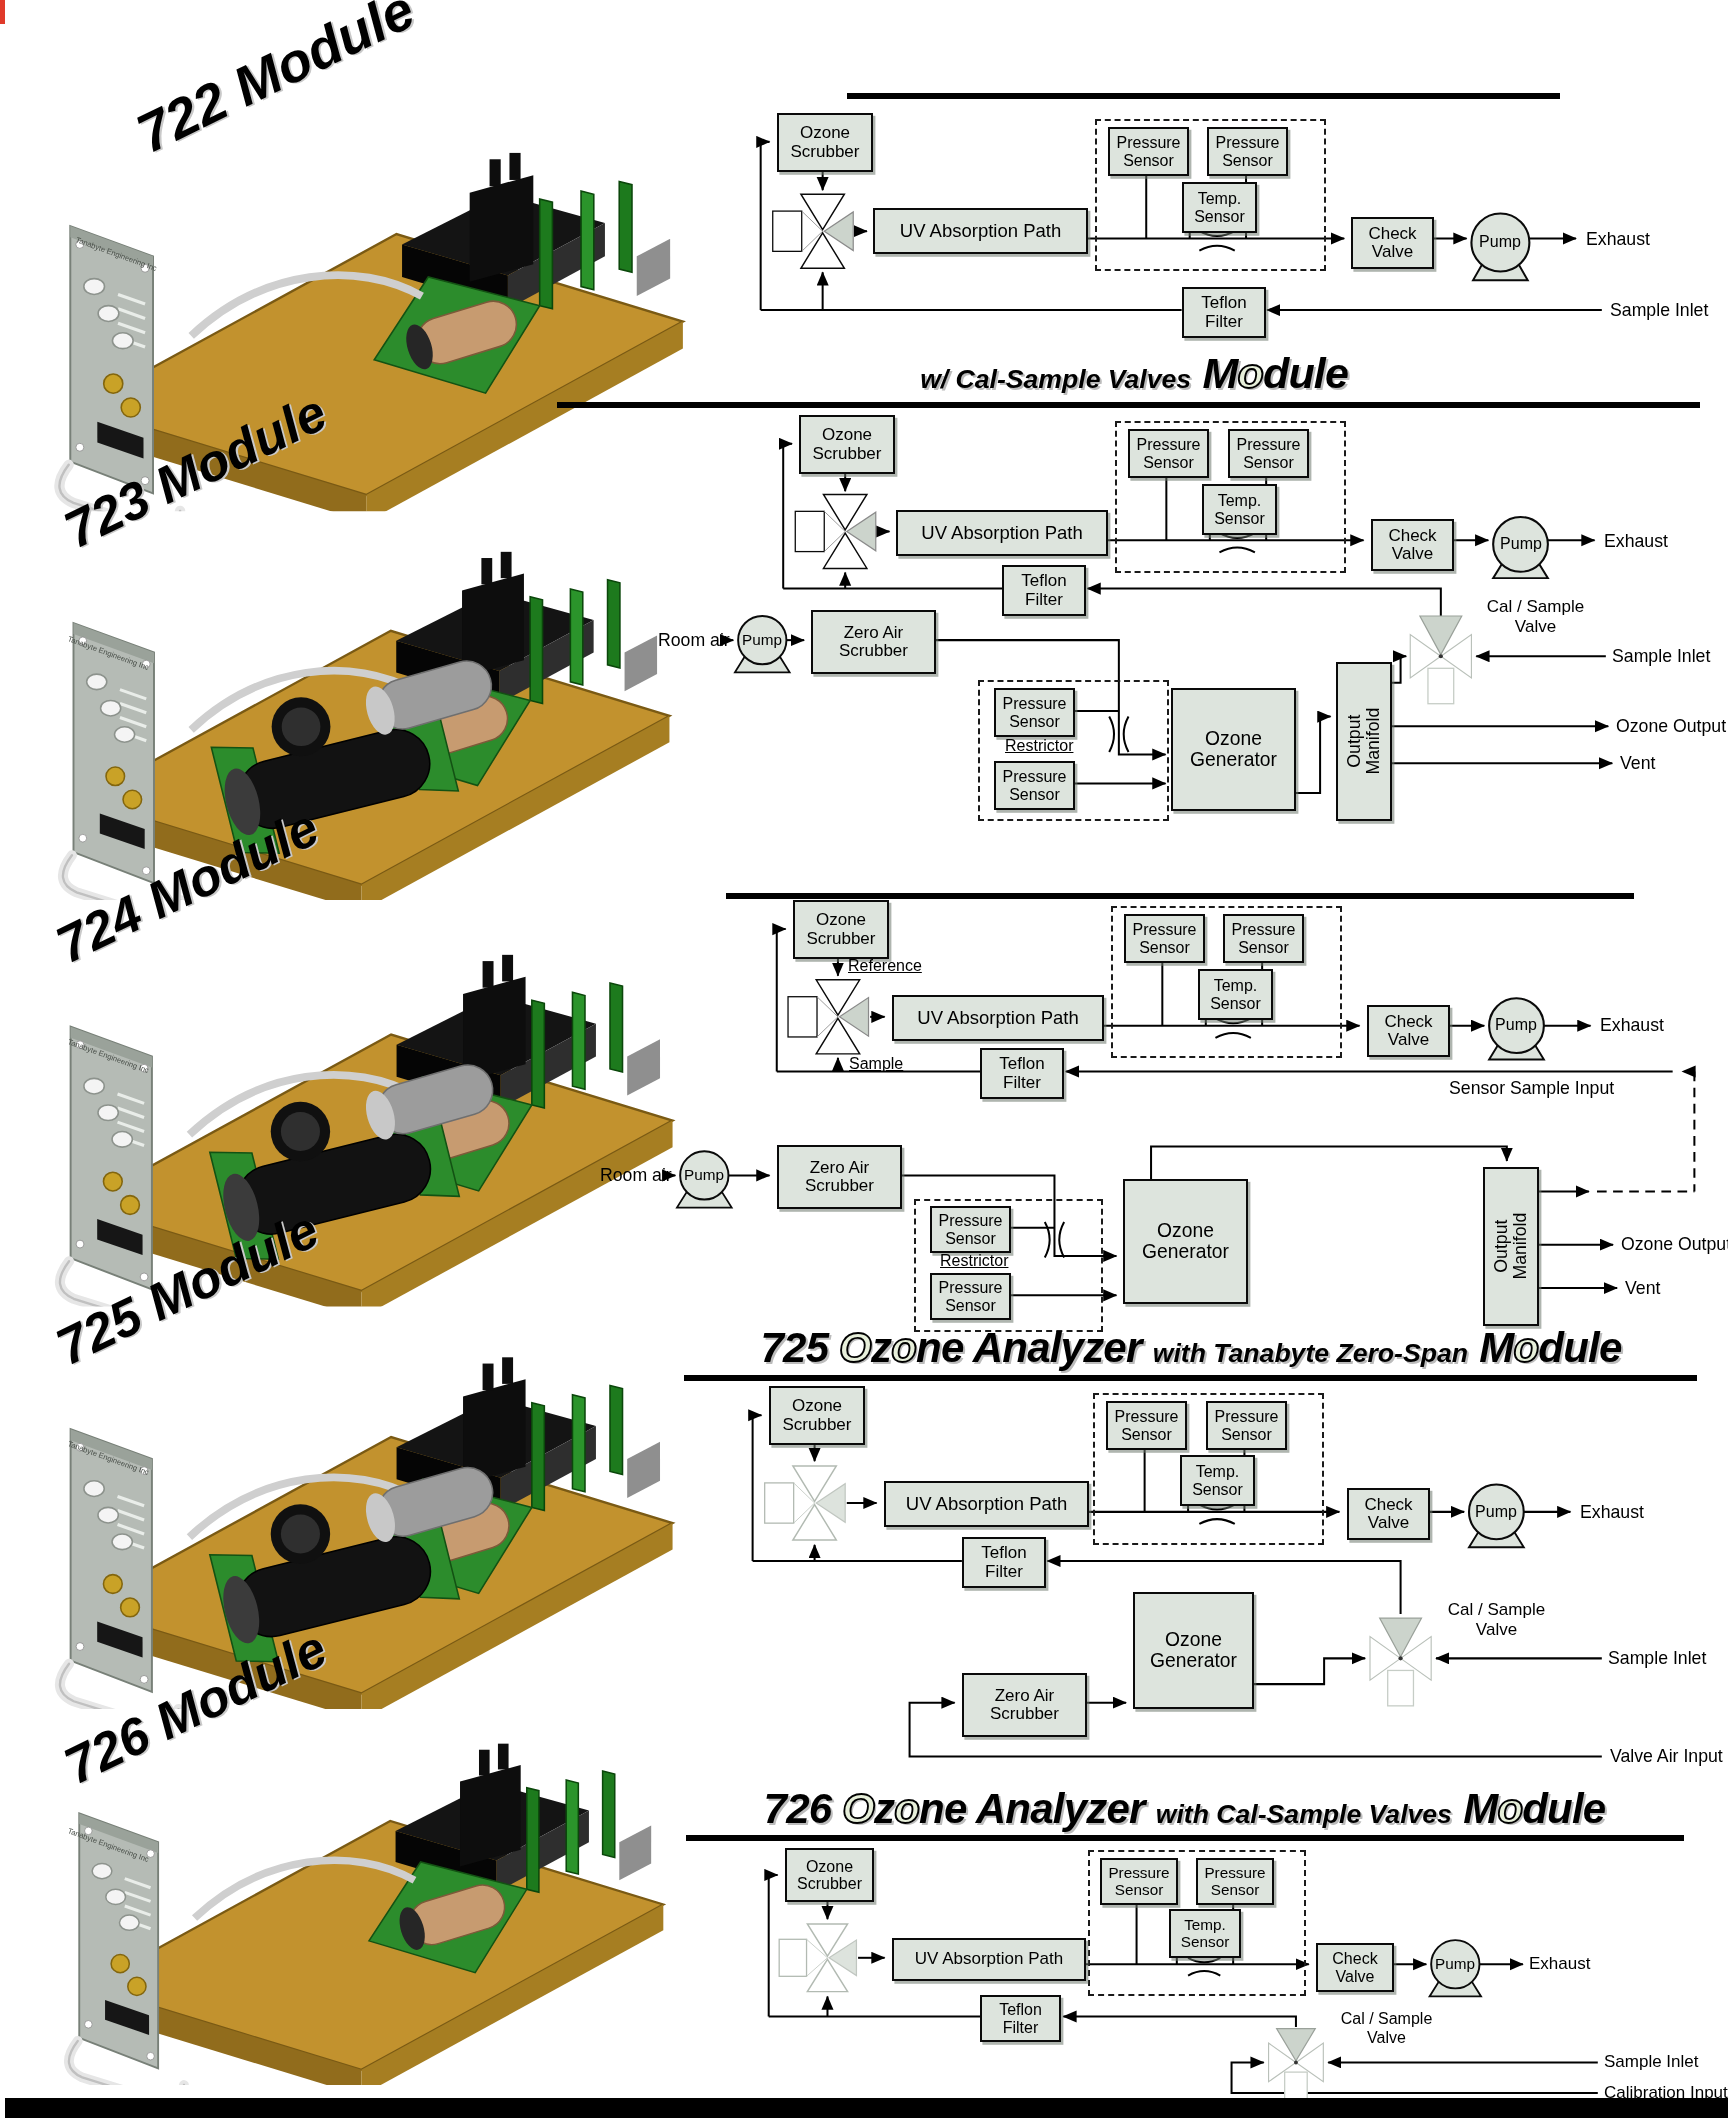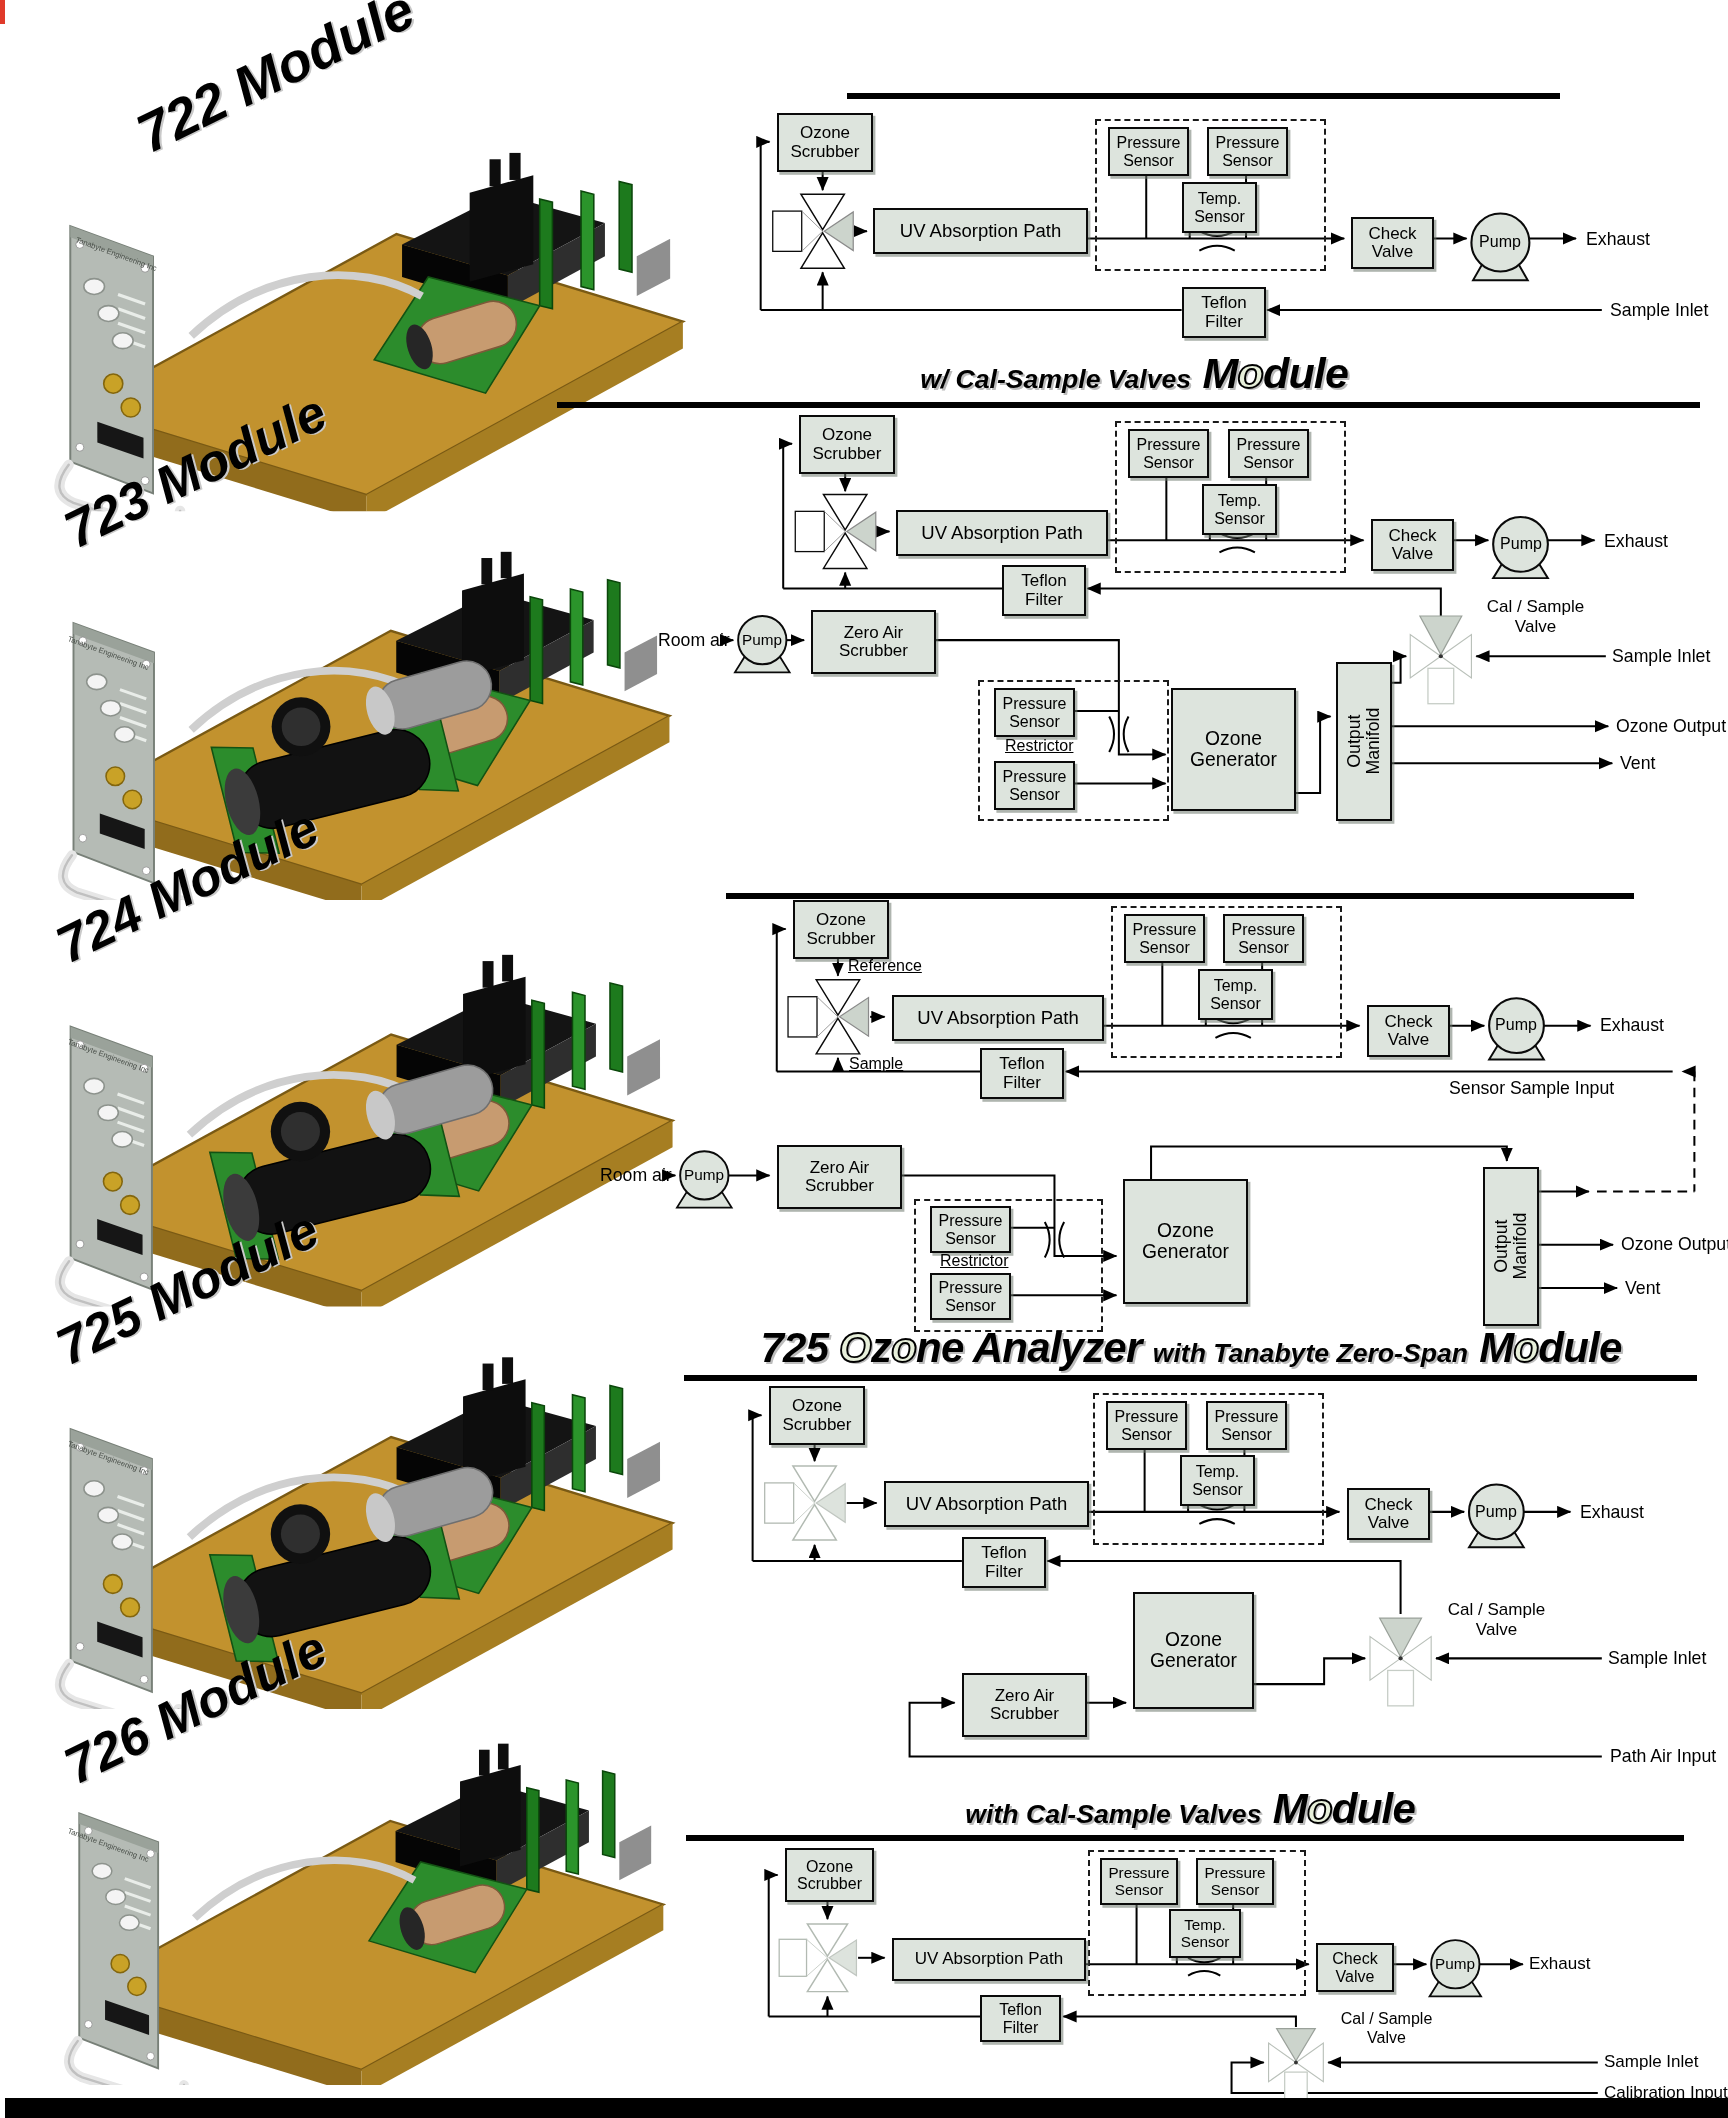--- a/index.html
+++ b/index.html
@@ -418,23 +418,24 @@
 <div class="box sm" style="left:1206px;top:1401px;width:77px;height:45px;">Pressure Sensor</div>
 <div class="box sm" style="left:1180px;top:1455px;width:71px;height:47px;">Temp. Sensor</div>
 <div class="box" style="left:1347px;top:1488px;width:79px;height:48px;">Check Valve</div>
 <div class="pmp" style="left:1496px;top:1512px;">Pump</div>
 <div class="lab" style="left:1580px;top:1512px;">Exhaust</div>
 <div class="box" style="left:962px;top:1537px;width:80px;height:47px;">Teflon Filter</div>
 <div class="box gen" style="left:1133px;top:1592px;width:117px;height:113px;">Ozone Generator</div>
 <div class="box" style="left:962px;top:1673px;width:121px;height:60px;">Zero Air Scrubber</div>
 <div class="csv" style="left:1436px;top:1600px;">Cal / Sample Valve</div>
 <div class="lab" style="left:1608px;top:1658px;">Sample Inlet</div>
-<div class="lab" style="left:1610px;top:1756px;">Path Air Input</div>
+<div class="lab" style="left:1610px;top:1756px;">Valve Air Input</div>
 
 <div class="title" style="left:684px;top:1785px;width:1001px;">
+  <span class="tbig2">726 <span class="oletter">O</span>z<span class="oletter">o</span>ne Analyzer</span>
   <span class="tsmall">with Cal-Sample Valves</span>
   <span class="tbig2">M<span class="oletter">o</span>dule</span>
 </div>
 <div class="rule" style="left:686px;top:1835px;width:998px;"></div>
 <div class="box" style="left:785px;top:1848px;width:85px;height:50px;font-size:16px;">Ozone Scrubber</div>
 <div class="box one" style="left:892px;top:1938px;width:190px;height:39px;font-size:17px;">UV Absorption Path</div>
 <div class="dashed" style="left:1088px;top:1850px;width:214px;height:142px;"></div>
 <div class="box sm" style="left:1100px;top:1858px;width:74px;height:43px;font-size:15.3px;">Pressure Sensor</div>
 <div class="box sm" style="left:1196px;top:1858px;width:74px;height:43px;font-size:15.3px;">Pressure Sensor</div>
 <div class="box sm" style="left:1169px;top:1909px;width:68px;height:45px;font-size:15.3px;">Temp. Sensor</div>

